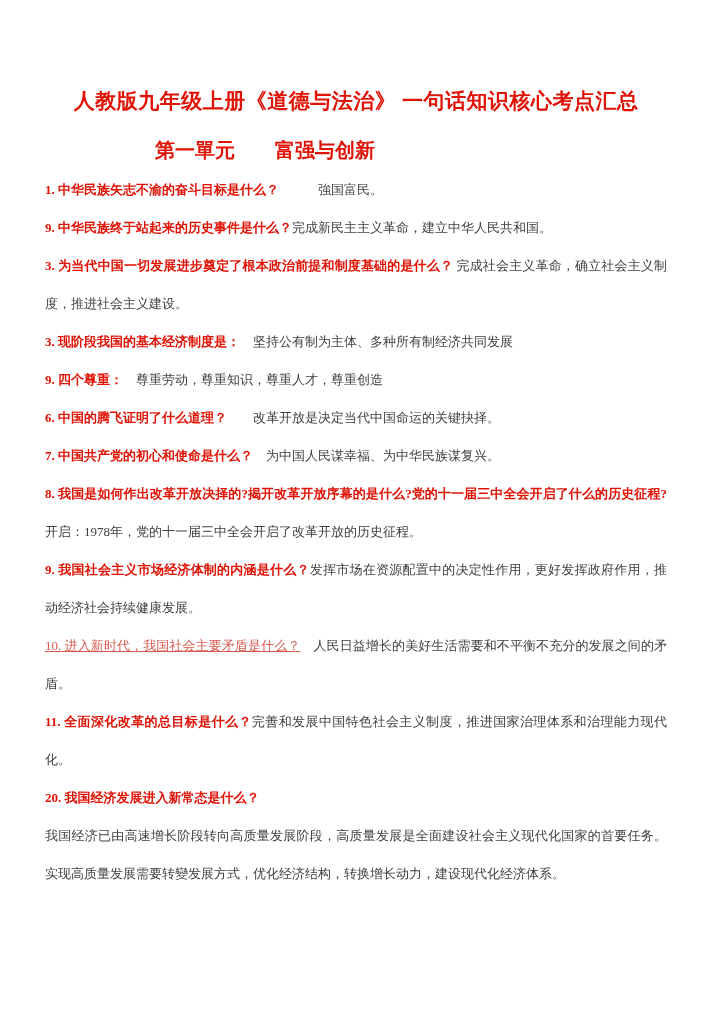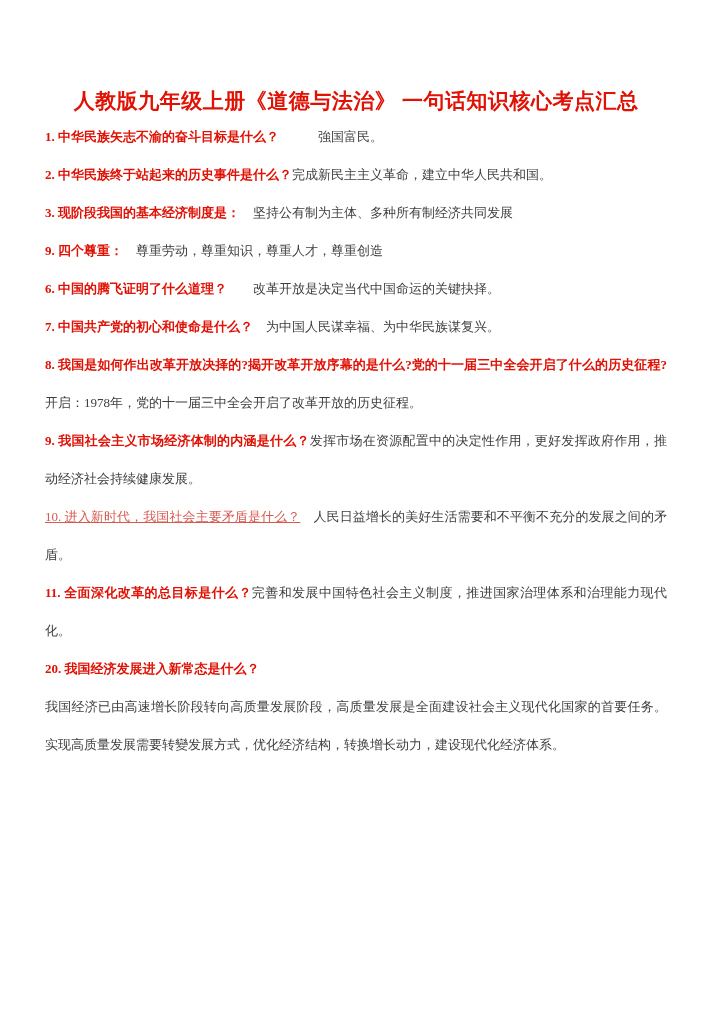--- a/index.html
+++ b/index.html
@@ -55,27 +55,29 @@
   }
   .a{color:var(--ink);}
 </style>
 </head>
 <body>
 
 <div class="page">
 
   <p class="doc-title">人教版九年级上册《道德与法治》 一句话知识核心考点汇总</p>
 
+  <p class="section-heading">第一單元　　富强与创新</p>
 
   <div class="content">
 
     <p class="item"><span class="q">1. 中华民族矢志不渝的奋斗目标是什么？</span><span class="a">　　　強国富民。</span></p>
 
-    <p class="item"><span class="q">2. 中华民族终于站起来的历史事件是什么？</span><span class="a">完成新民主主义革命，建立中华人民共和国。</span></p>
+    <p class="item"><span class="q">9. 中华民族终于站起来的历史事件是什么？</span><span class="a">完成新民主主义革命，建立中华人民共和国。</span></p>
 
+    <p class="item"><span class="q">3. 为当代中国一切发展进步奠定了根本政治前提和制度基础的是什么？</span><span class="a"> 完成社会主义革命，确立社会主义制度，推进社会主义建设。</span></p>
 
     <p class="item"><span class="q">3. 现阶段我国的基本经济制度是：</span><span class="a">　坚持公有制为主体、多种所有制经济共同发展</span></p>
 
     <p class="item"><span class="q">9. 四个尊重：</span><span class="a">　尊重劳动，尊重知识，尊重人才，尊重创造</span></p>
 
     <p class="item"><span class="q">6. 中国的腾飞证明了什么道理？</span><span class="a">　　改革开放是决定当代中国命运的关键抉择。</span></p>
 
     <p class="item"><span class="q">7. 中国共产党的初心和使命是什么？</span><span class="a">　为中国人民谋幸福、为中华民族谋复兴。</span></p>
 
     <p class="item"><span class="q">8. 我国是如何作出改革开放决择的?揭开改革开放序幕的是什么?党的十一届三中全会开启了什么的历史征程?</span><span class="a"> 开启：1978年，党的十一届三中全会开启了改革开放的历史征程。</span></p>

